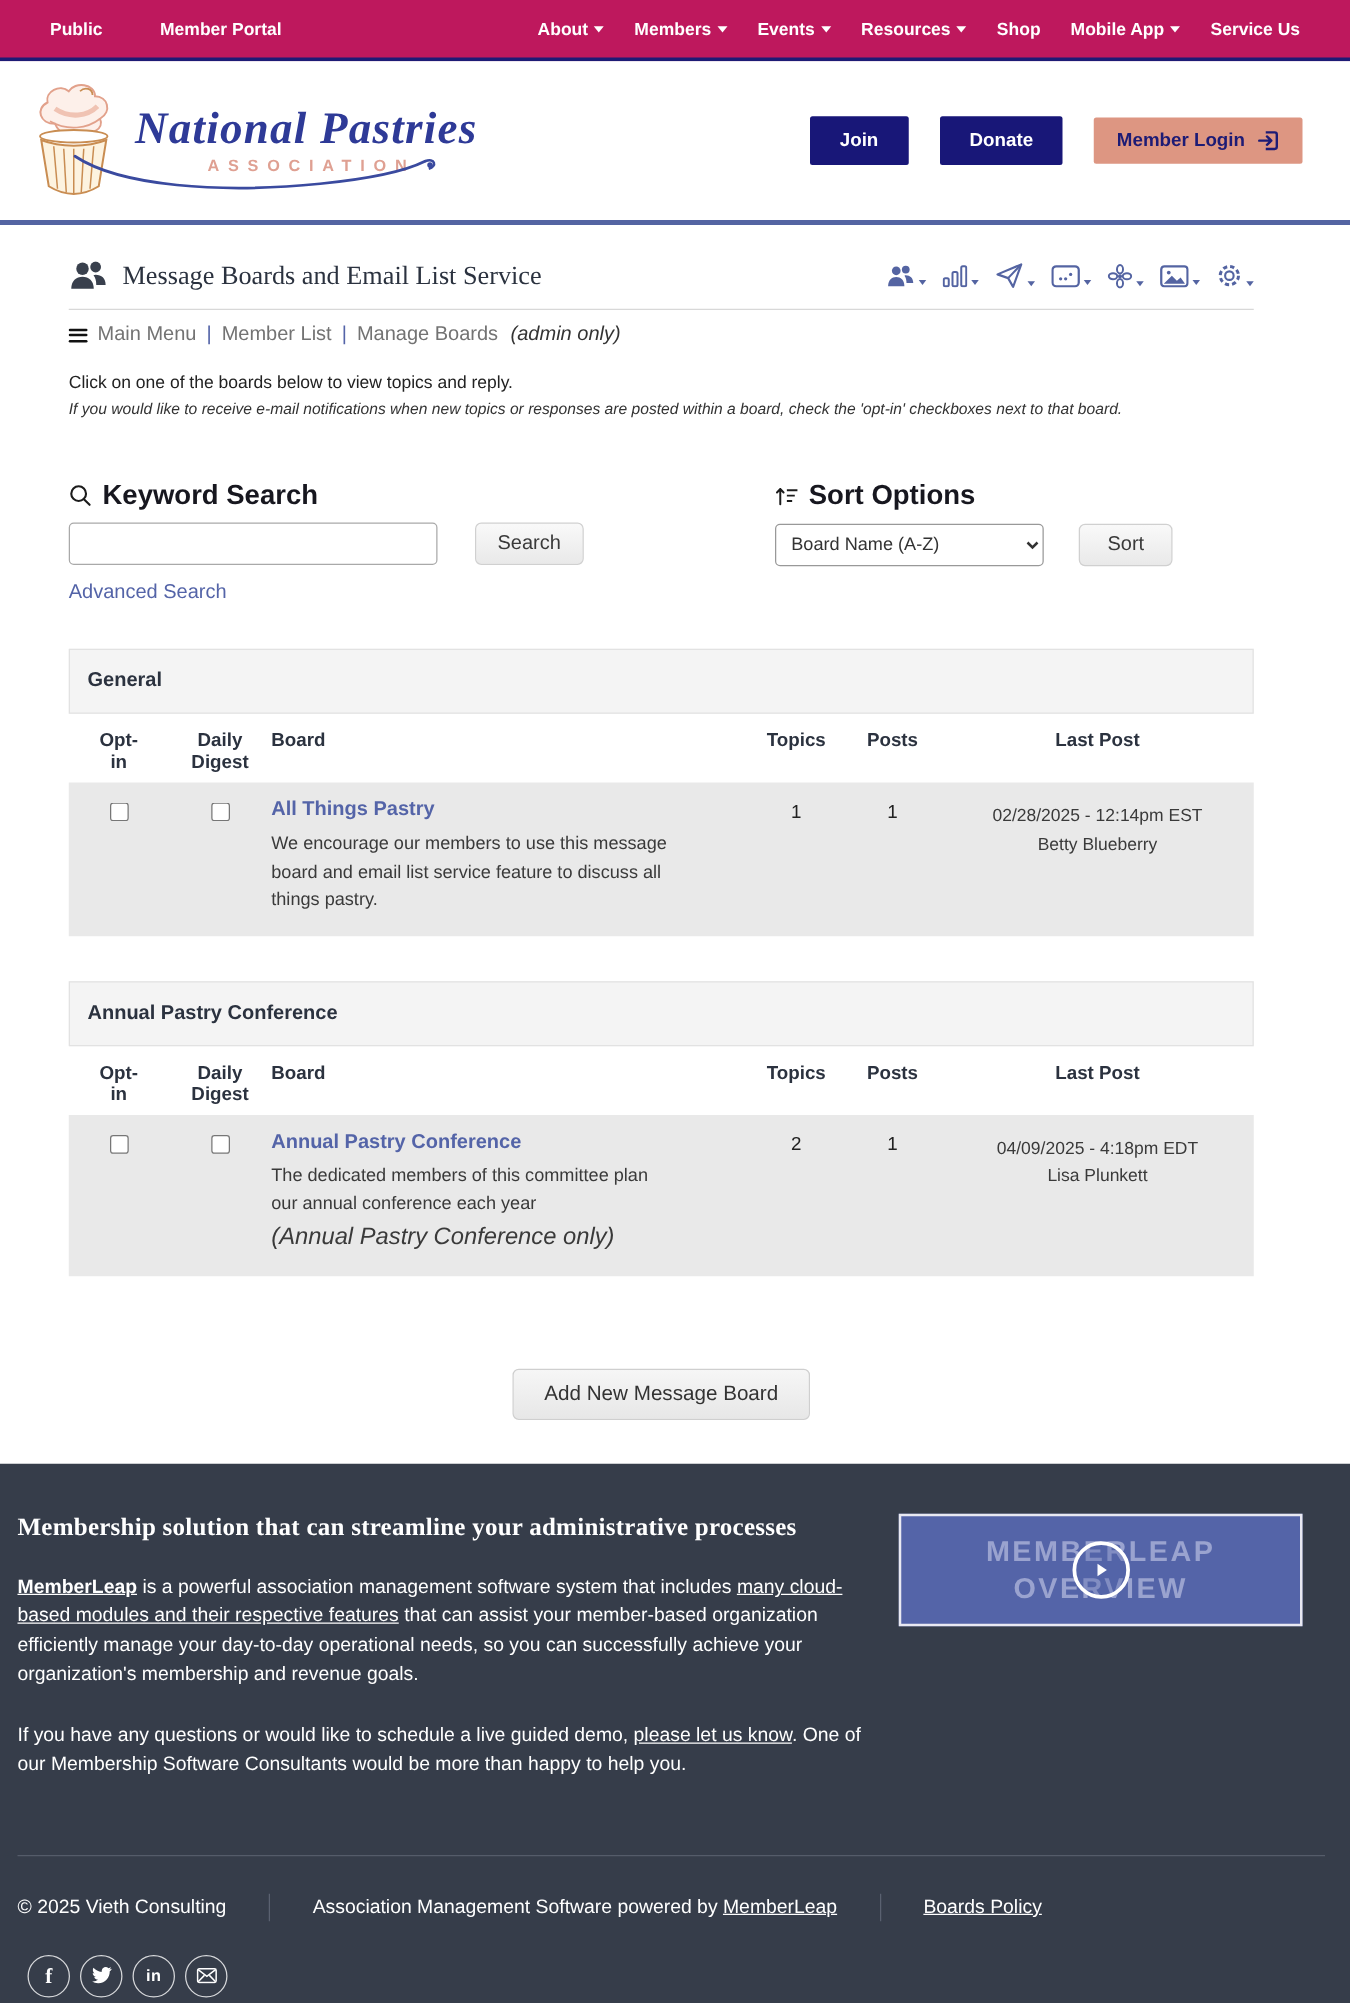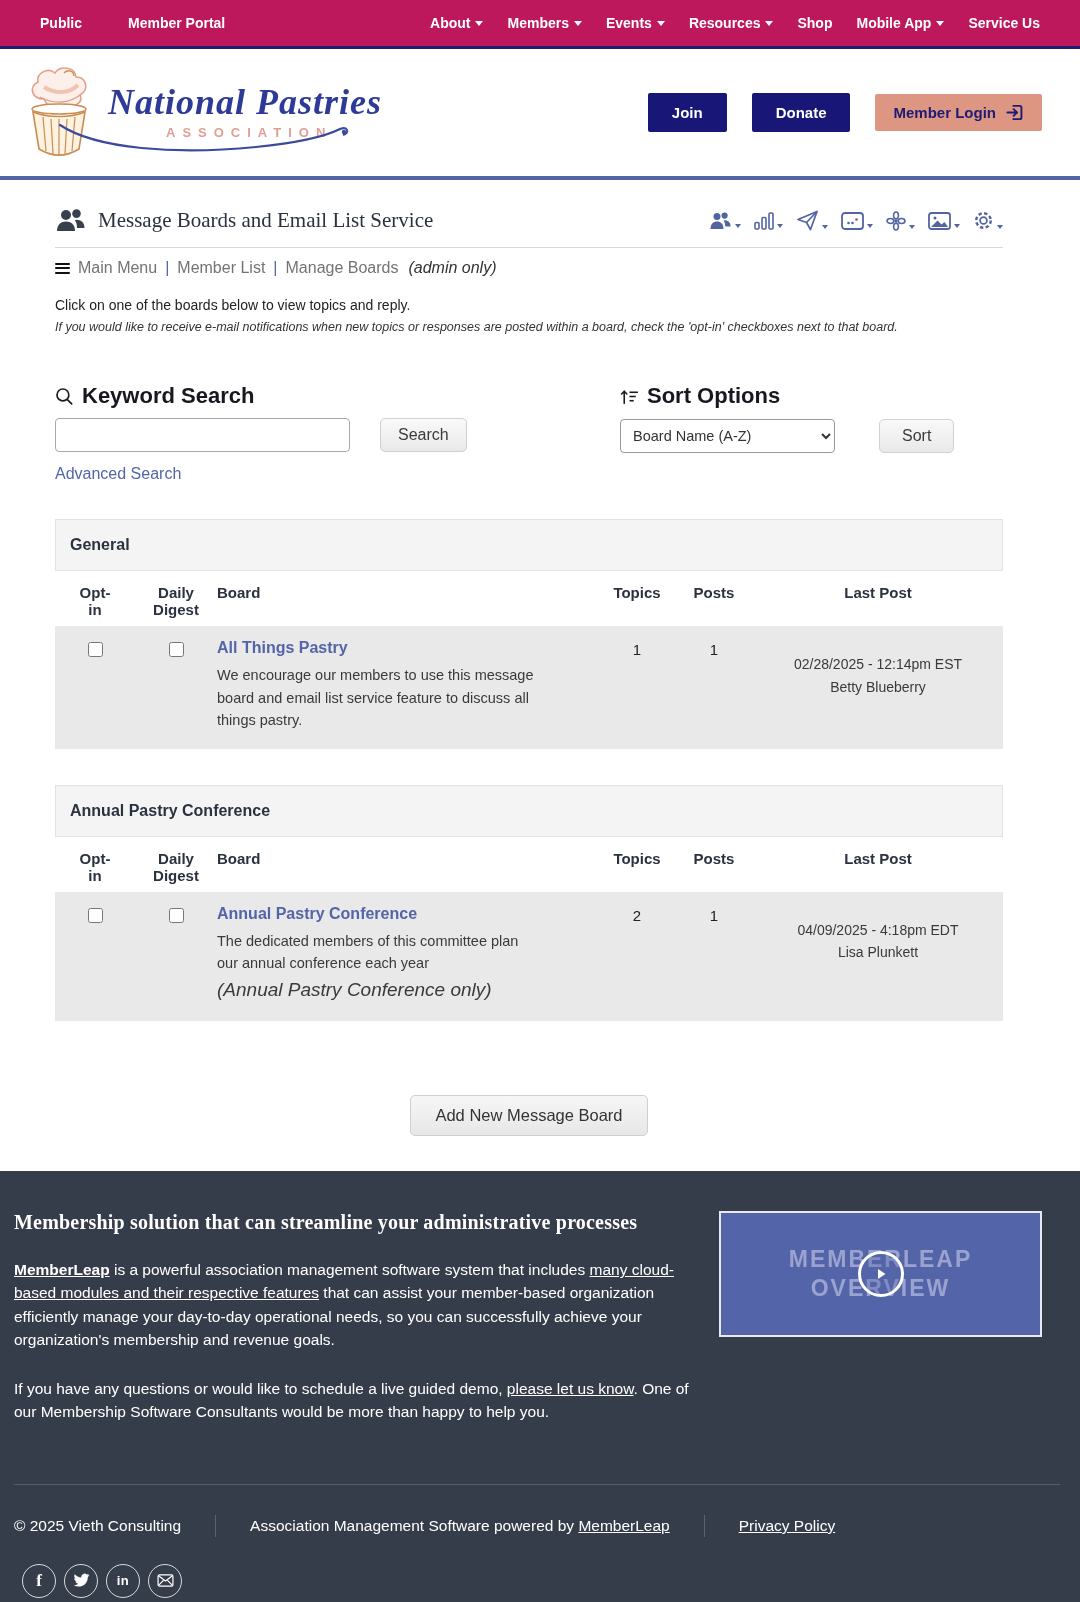--- a/index.html
+++ b/index.html
@@ -49,55 +49,55 @@
 
   .search-sort-row { display:flex; margin-top:46px; }
   .search-col { width:565px; }
   .label-row { display:flex; align-items:center; gap:8px; font-size:22px; font-weight:700; color:#17171f; }
   .search-input { width:295px; height:34px; border:1px solid #a9a9a9; border-radius:4px; margin-top:9px; padding:0 10px; font-size:14px; font-family:inherit; }
   .btn-gray { background:linear-gradient(#f9f9f9,#e9e9e9); border:1px solid #d0d0d0; border-radius:5px; color:#3a3a3a; font-size:16px; padding:7px 17px; cursor:pointer; font-family:inherit; }
   .search-line { display:flex; align-items:flex-start; gap:30px; }
   .search-line .btn-gray { margin-top:9px; }
   .adv-link { display:inline-block; margin-top:13px; font-size:16px; color:#5464a8; cursor:pointer; }
   .sort-col { }
-  .sort-line { display:flex; align-items:flex-start; gap:44px; }
+  .sort-line { display:flex; align-items:flex-start; gap:28px; }
   .sort-select { width:215px; height:34px; border:1px solid #999; border-radius:4px; margin-top:10px; font-size:14.5px; padding:0 8px; color:#333; font-family:inherit; background:#fff; }
   .sort-line .btn-gray { margin-top:10px; padding:7px 22px; }
 
   
   .board-section { margin-top:36px; }
   .section-bar { background:#f4f4f4; border:1px solid #e2e2e2; padding:16px 14px; font-size:16px; font-weight:700; color:#2b323f; }
   .tbl-head { display:grid; grid-template-columns:80px 82px 1fr 76px 78px 250px; padding:13px 0 8px 0; font-weight:700; font-size:15px; color:#2b323f; }
   .tbl-head > div { text-align:center; }
   .tbl-head .h-board { text-align:left; }
   .hdr-narrow { display:inline-block; max-width:40px; }
   .hdr-narrow2 { display:inline-block; max-width:50px; }
   .tbl-row { display:grid; grid-template-columns:80px 82px 1fr 76px 78px 250px; background:#e9e9e9; padding:13px 0 17px 0; }
   .cell-check { text-align:center; padding-top:3px; }
   .cell-check input { width:15px; height:15px; cursor:pointer; }
   .cell-board { padding-right:60px; }
   .board-link { font-size:16px; font-weight:700; color:#5464a8; cursor:pointer; }
   .board-desc { font-size:14.5px; color:#3a3a3a; line-height:1.55; margin-top:7px; max-width:345px; }
   .board-note { font-size:19px; font-style:italic; color:#3a3a3a; line-height:1.55; }
   .cell-num { text-align:center; font-size:15px; color:#222; padding-top:2px; }
-  .cell-last { text-align:center; font-size:14px; color:#3a3a3a; padding-top:2px; line-height:1.6;margin-top:12px; }
+  .cell-last { text-align:center; font-size:14px; color:#3a3a3a; padding-top:2px; line-height:1.6; }
 
   .add-btn-wrap { text-align:center; margin-top:74px; }
   .btn-add { background:linear-gradient(#f6f6f6,#e7e7e7); border:1px solid #cfcfcf; border-radius:5px; font-size:16.5px; color:#333; padding:10px 24px; cursor:pointer; font-family:inherit; }
 
   
   .promo { background:#363d4a; color:#fff; padding:40px 14px 0 14px; }
   .promo-top { display:flex; justify-content:space-between; align-items:flex-start; }
   .promo-left { width:682px; }
   .promo-heading { font-family:"Liberation Serif", serif; font-size:20px; font-weight:700; margin-bottom:24px; letter-spacing:.2px; }
   .promo-p { font-size:15.5px; line-height:1.5; }
   .promo-p + .promo-p { margin-top:26px; }
   .promo-link { color:#fff; text-decoration:underline; cursor:pointer; }
   .promo-link.bold { font-weight:700; }
-  .video-box { width:323px; height:126px; background:#5464a8; border:2px solid #e9e9f2; margin-right:24px; position:relative;
+  .video-box { width:323px; height:90px; background:#5464a8; border:2px solid #e9e9f2; margin-right:24px; position:relative;
                display:flex; align-items:center; justify-content:center; text-align:center; cursor:pointer; }
   .video-title { color:#9aa3cf; font-size:23px; font-weight:700; letter-spacing:2px; line-height:1.25; width:230px; }
   .play-btn { position:absolute; top:50%; left:50%; transform:translate(-50%,-50%); width:46px; height:46px; border:3px solid #fff; border-radius:50%;
               display:flex; align-items:center; justify-content:center; background:rgba(84,100,168,.35); }
 
   .footer-divider { border-top:1px solid #555c6a; margin:60px 6px 0 0; }
   .footer-row { display:flex; align-items:center; margin-top:30px; font-size:15.5px; }
   .footer-sep { width:1px; height:22px; background:#5a6170; margin:0 34px; }
   .footer-link { color:#fff; text-decoration:underline; cursor:pointer; }
   .social-row { display:flex; gap:8px; margin:27px 0 0 8px; padding-bottom:40px; }
@@ -394,21 +394,21 @@
     </div>
   </div>
 
   <div class="footer-divider"></div>
 
   <div class="footer-row">
     <span>© 2025 Vieth Consulting</span>
     <span class="footer-sep"></span>
     <span><span>Association Management Software powered by </span><a class="footer-link">MemberLeap</a></span>
     <span class="footer-sep"></span>
-    <a class="footer-link">Privacy Policy</a>
+    <a class="footer-link">Boards Policy</a>
   </div>
 
   <div class="social-row">
     <span class="social-circle">
         <span class="social-f">f</span>
       </span>
     <span class="social-circle">
       <svg width="17" height="15" viewBox="0 0 18 16">
         <path d="M17.3 2.2 c-.6.3-1.3.5-2 .6 .7-.4 1.3-1.1 1.5-1.9 -.7.4-1.4.7-2.2.8 A3.4 3.4 0 0 0 8.8 4 c0 .3 0 .5.1.8 C6 4.6 3.5 3.3 1.8 1.3 c-.3.6-.5 1.2-.5 1.9 0 1.2.6 2.3 1.5 2.9 -.6 0-1.1-.2-1.6-.4 0 1.7 1.2 3.1 2.8 3.4 -.3.1-.6.1-.9.1 -.2 0-.4 0-.6-.1 .4 1.4 1.7 2.4 3.2 2.4 A6.9 6.9 0 0 1 .6 13 A9.7 9.7 0 0 0 5.9 14.5 c6.3 0 9.8-5.2 9.8-9.8 v-.4 c.7-.5 1.2-1.1 1.6-1.8z" fill="#fff"></path>
       </svg>

